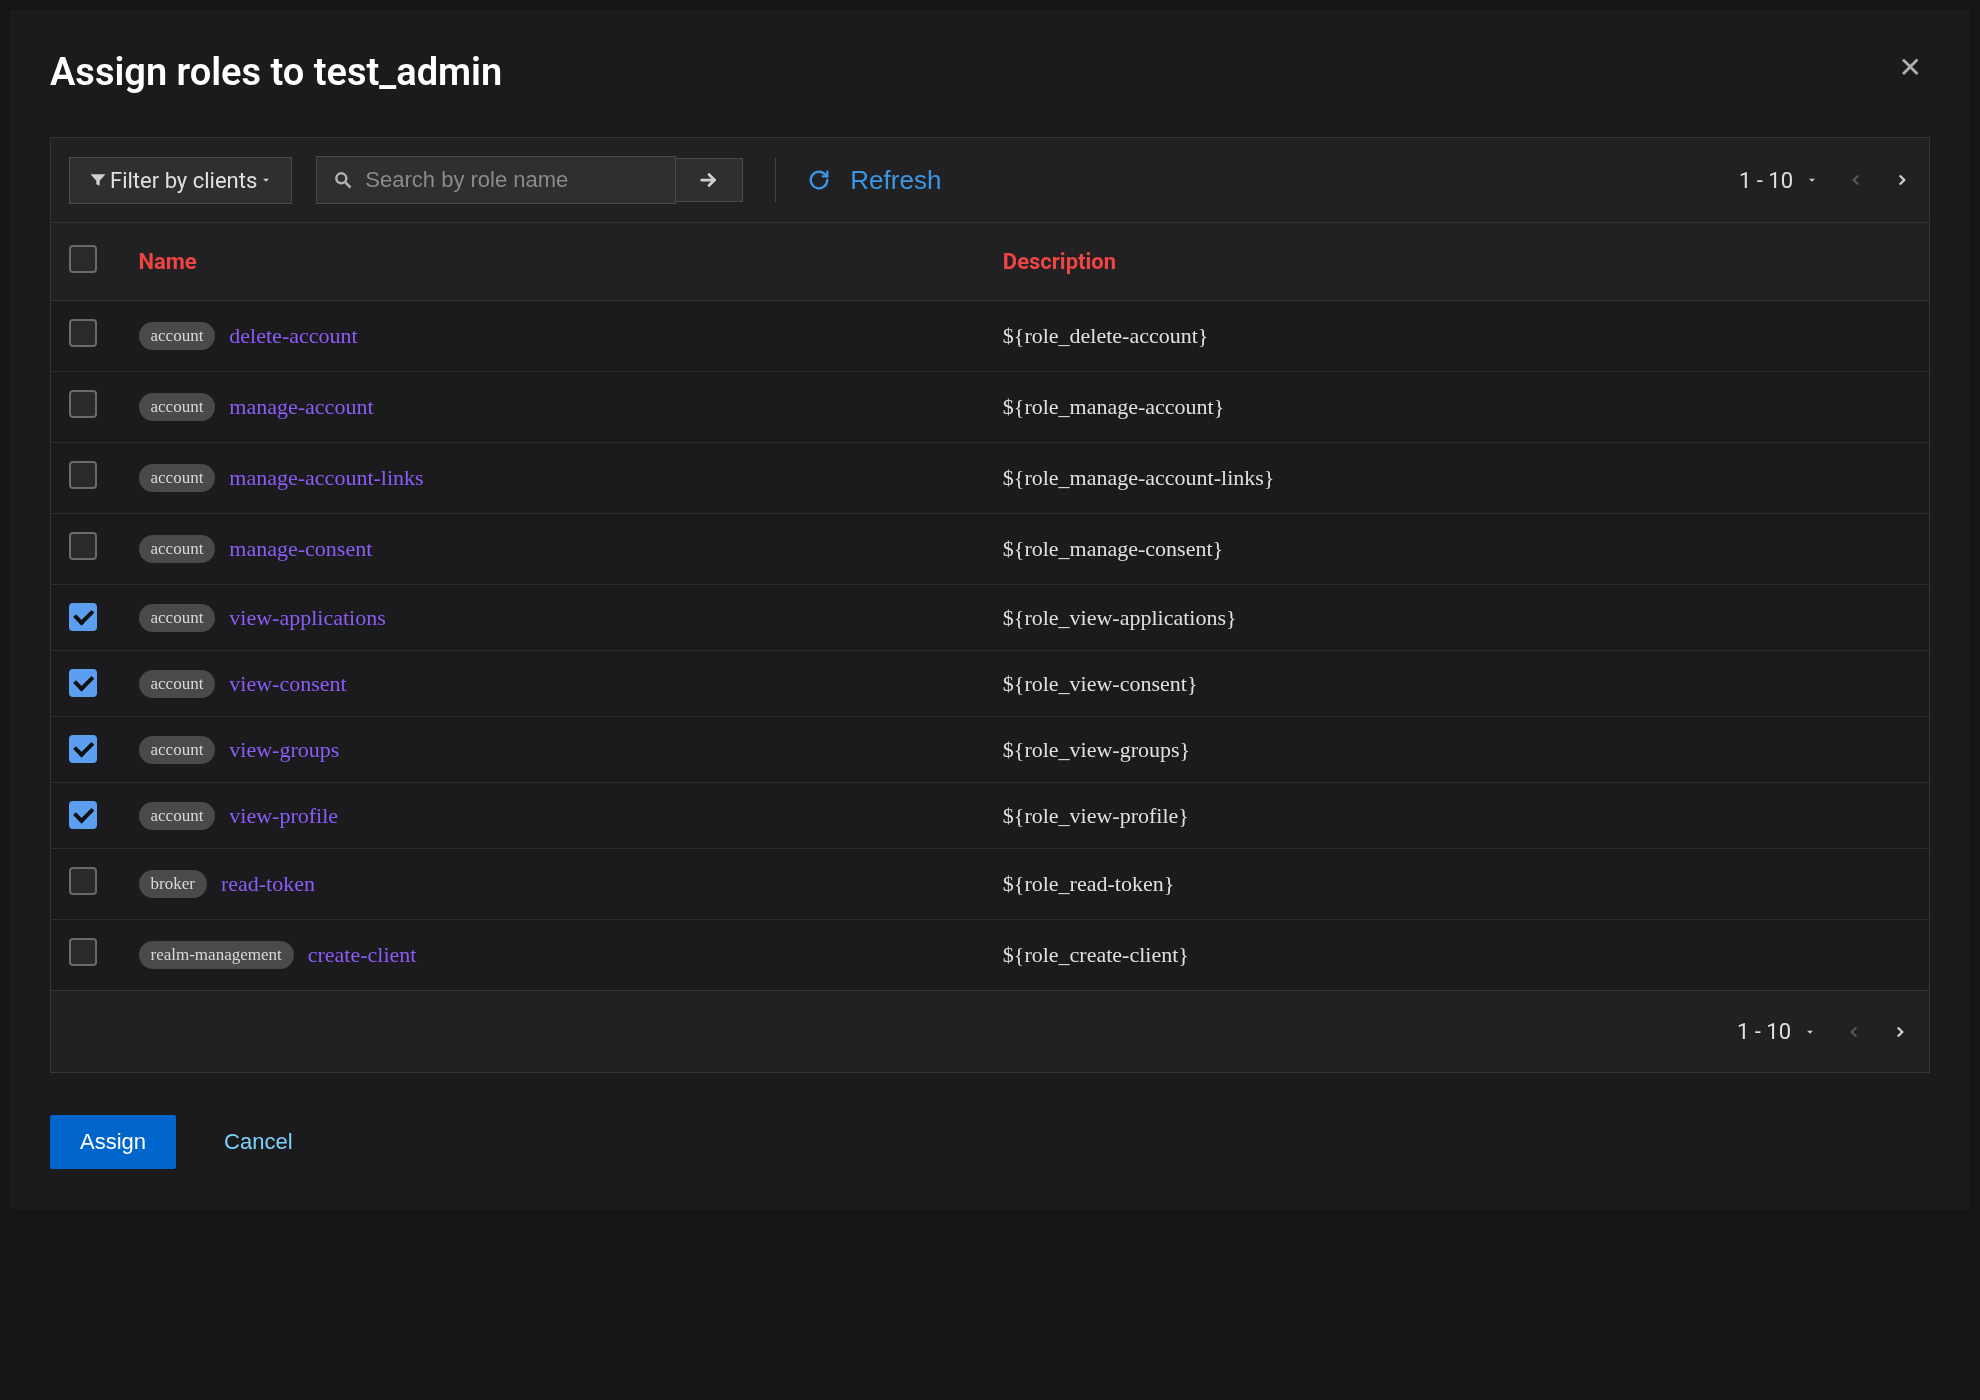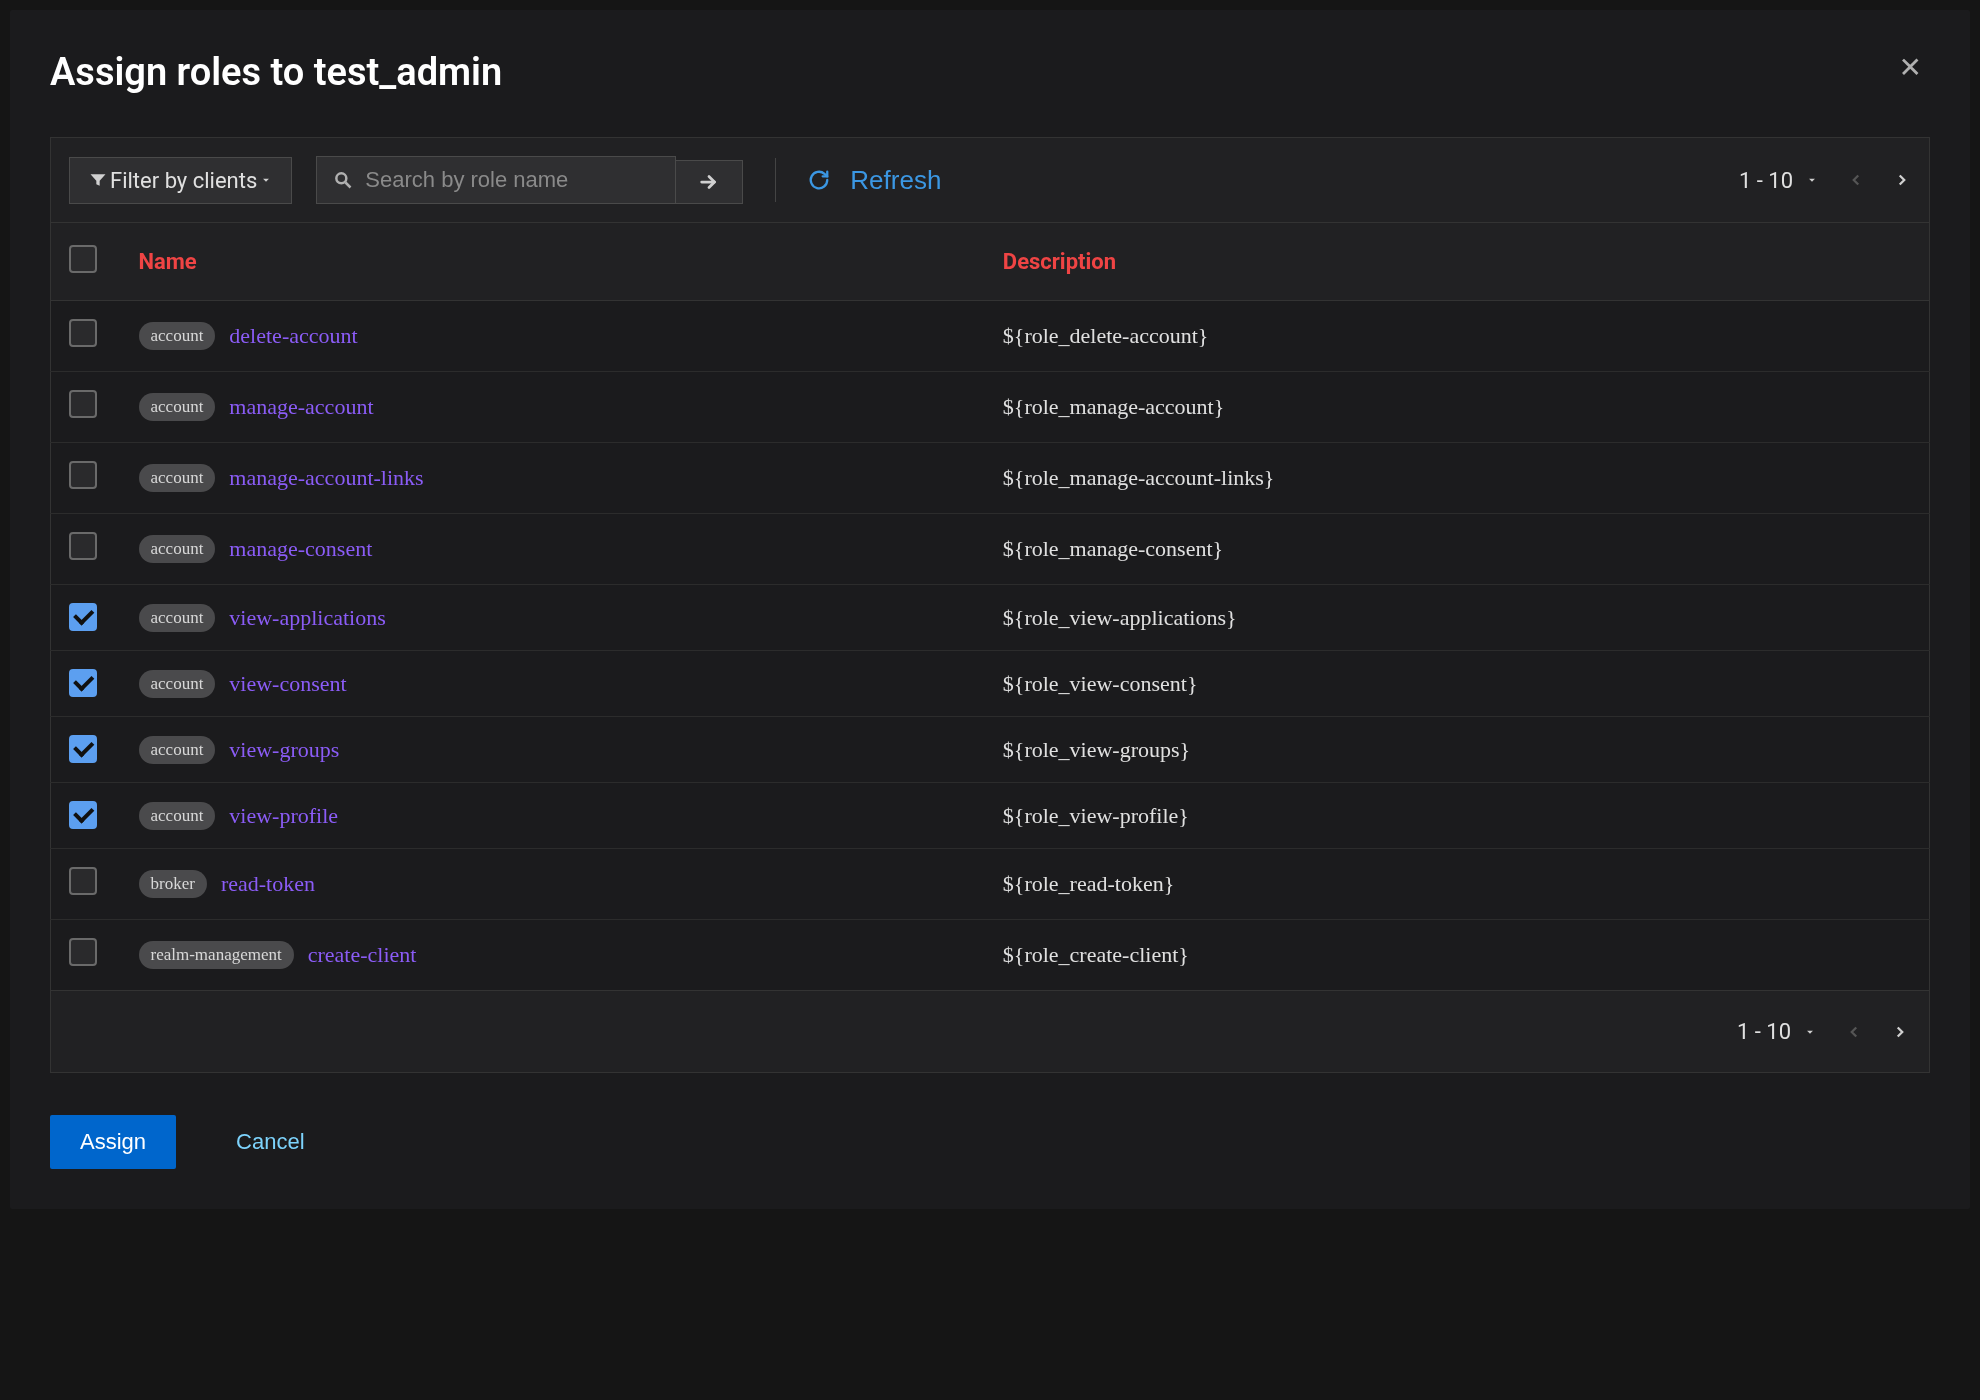--- a/index.html
+++ b/index.html
@@ -54,21 +54,21 @@
     gap: 2px;
     background: #2f2f31;
     border: 1px solid #4a4a4a;
     padding: 10px 18px;
     cursor: pointer;
     font-size: 22px;
     color: #e0e0e0;
   }
   .search-wrap {
     display: flex;
-    align-items: flex-end;
+    align-items: center;
   }
   .search-box {
     display: flex;
     align-items: center;
     gap: 12px;
     background: #2f2f31;
     border: 1px solid #4a4a4a;
     padding: 10px 16px;
     width: 360px;
   }
@@ -196,21 +196,21 @@
     justify-content: flex-end;
     padding: 28px 20px;
     background: #212123;
     border: 1px solid #333;
     border-top: none;
     margin-bottom: 42px;
   }
   .modal-footer {
     display: flex;
     align-items: center;
-    gap: 60px;
+    gap: 48px;
   }
   .btn-primary {
     background: #0066cc;
     color: #fff;
     border: none;
     padding: 14px 30px;
     font-size: 22px;
     cursor: pointer;
     border-radius: 2px;
   }

